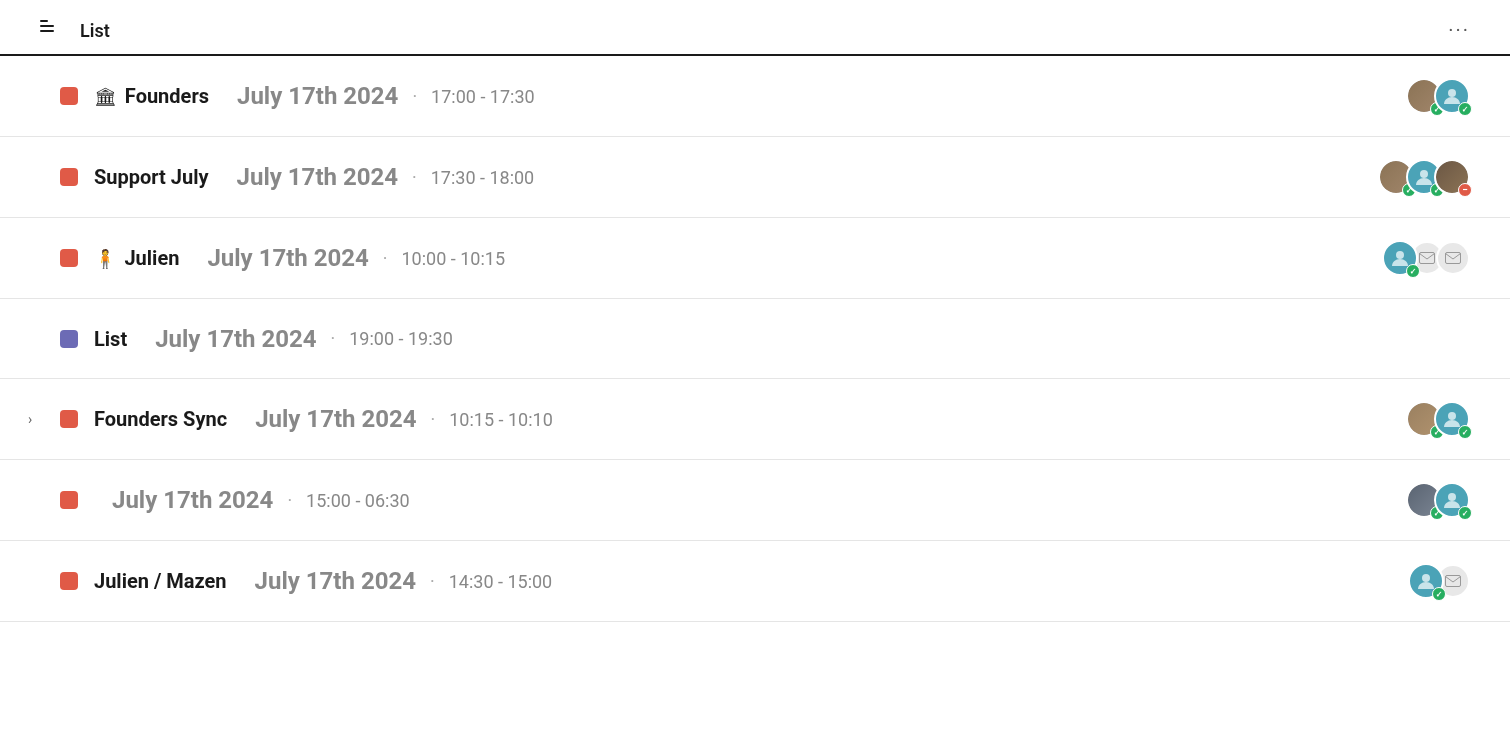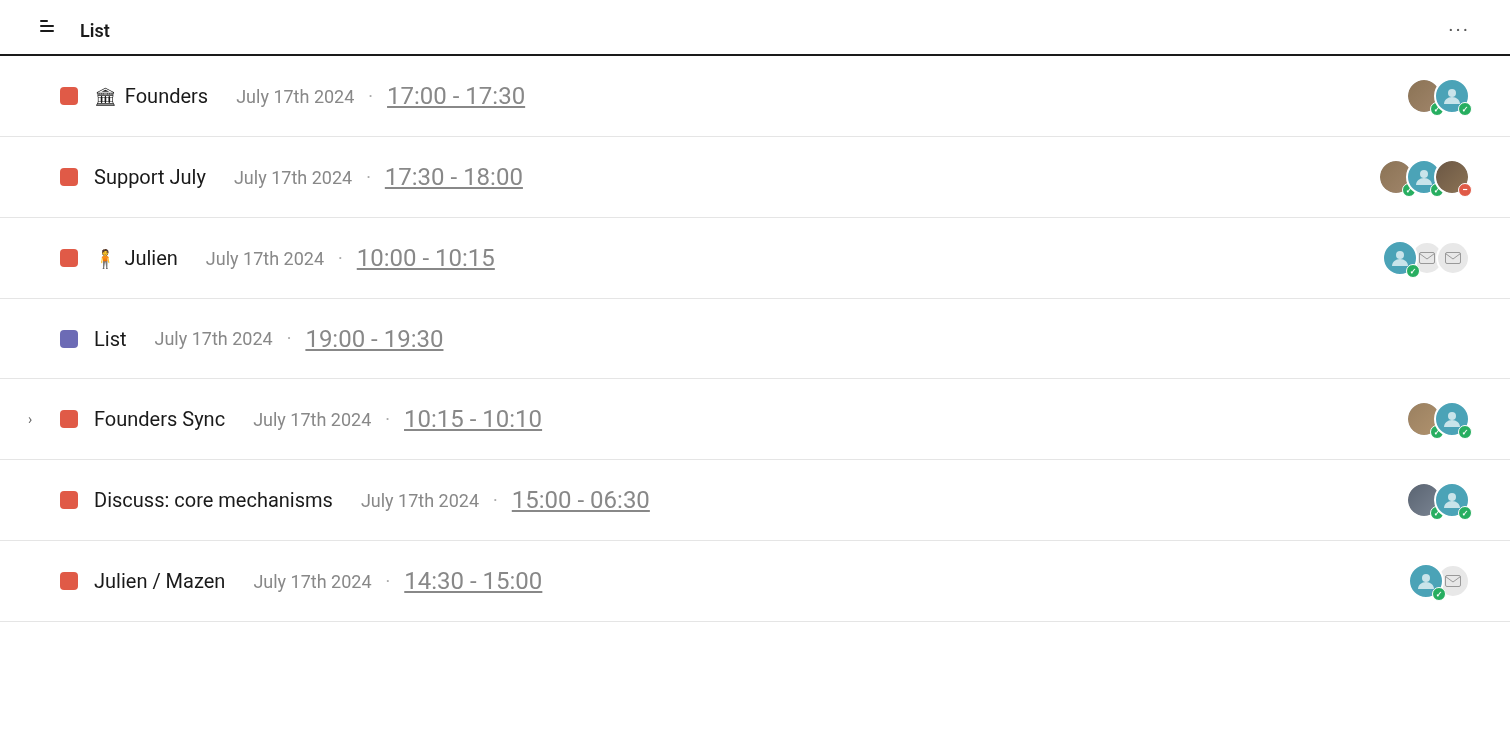--- a/index.html
+++ b/index.html
@@ -84,46 +84,46 @@
       border-radius: 4px;
       flex-shrink: 0;
       margin-right: 16px;
     }
 
     .color-red { background: #e05a47; }
     .color-purple { background: #6c6bb5; }
 
     .event-name {
       font-size: 20px;
-      font-weight: 400;
+      font-weight: 700;
       color: #1a1a1a;
       margin-right: 6px;
     }
 
     .event-emoji {
       font-size: 18px;
       margin-right: 4px;
     }
 
     .event-date {
-      font-size: 18px;
+      font-size: 24px;
       color: #888;
       margin-left: 18px;
+      font-weight: bold;
     }
 
     .event-dot {
       color: #aaa;
       margin: 0 10px;
       font-size: 18px;
     }
 
     .event-time {
-      font-size: 24px;
+      font-size: 18px;
       color: #888;
-      text-decoration: underline;
     }
 
     .event-meta {
       display: flex;
       align-items: center;
       gap: 4px;
       flex: 1;
     }
 
     .avatars {
@@ -389,21 +389,20 @@
               <path d="M2 18c0-4 3.6-7 8-7s8 3 8 7" fill="rgba(255,255,255,0.7)"></path>
             </svg>
           </div>
           <div class="status-check"></div>
         </div>
         </div>
       </div>
       <div class="event-row">
         <div class="color-dot color-red"></div>
         <div class="event-meta">
-          <span class="event-name">Discuss: core mechanisms</span>
           <span class="event-date">July 17th 2024</span>
           <span class="event-dot">·</span>
           <span class="event-time">15:00 - 06:30</span>
         </div>
         <div class="avatars">
           <div class="avatar-wrapper">
           <div class="avatar-photo">
             <div class="face face-2"></div>
           </div>
           <div class="status-check"></div>

